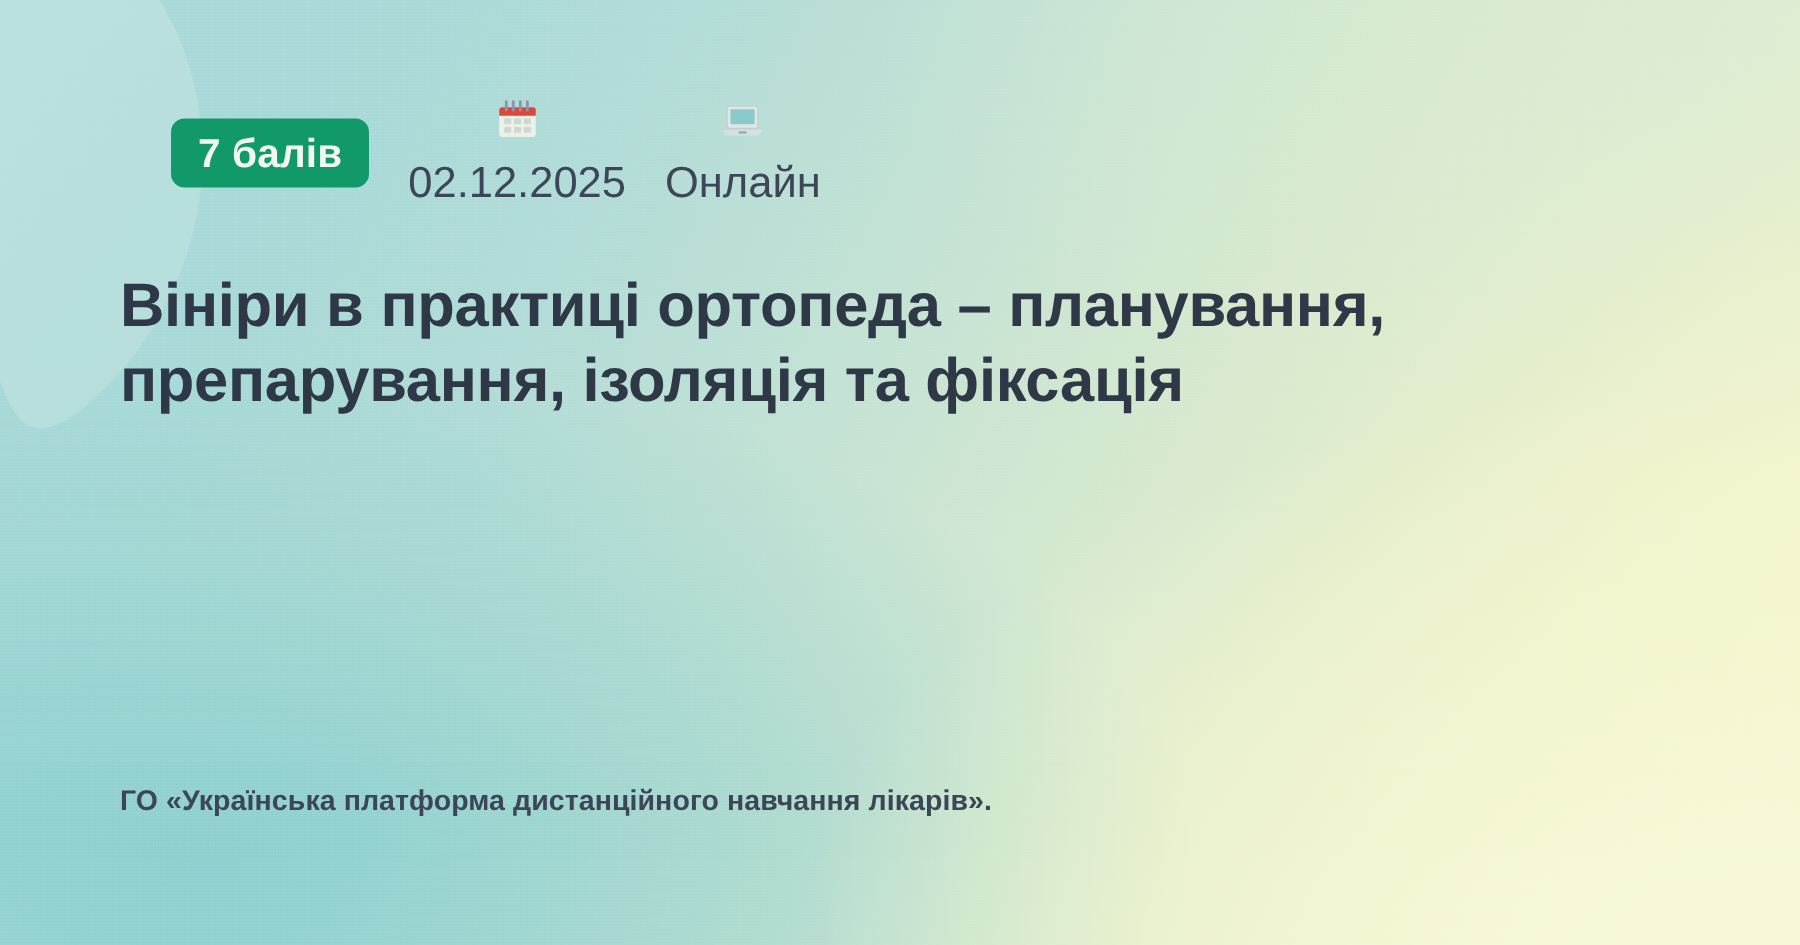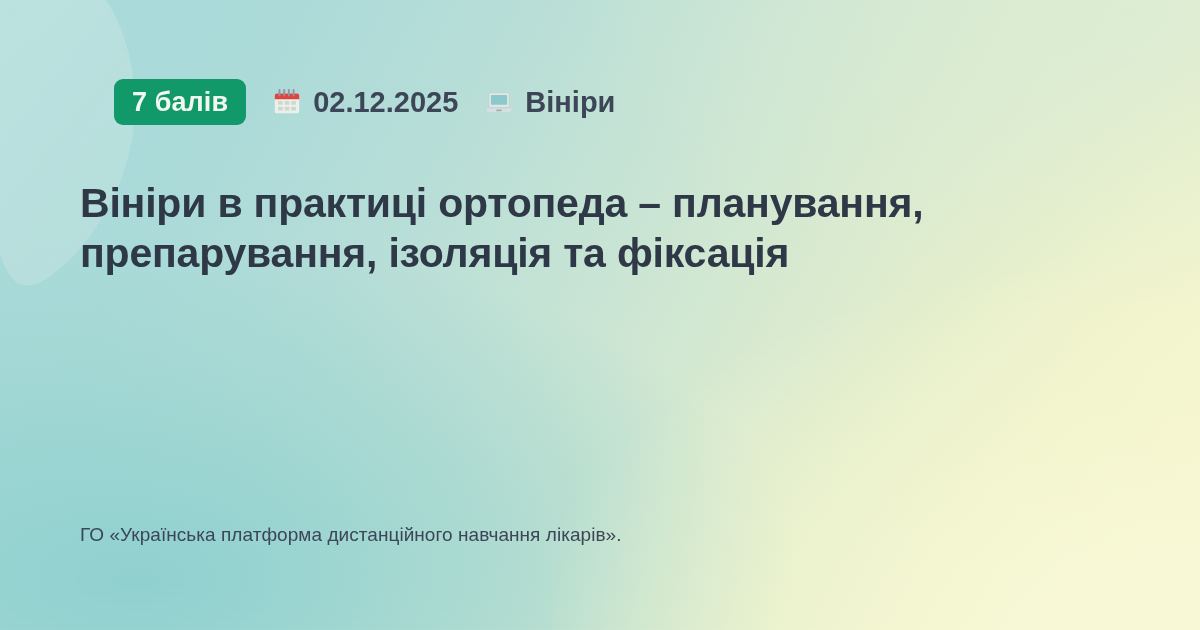--- a/index.html
+++ b/index.html
@@ -114,22 +114,23 @@
     white-space: nowrap;
     margin-left: 34px;
   }
 
   .meta-item {
     display: inline-flex;
     align-items: center;
     gap: 11px;
     color: #3c4657;
     font-size: 29px;
-    font-weight: 700;
+    font-weight: 400;
     white-space: nowrap;
+    flex-direction: column;
   }
 
   .emoji {
     display: inline-block;
     width: 30px;
     height: 30px;
     flex: 0 0 30px;
     line-height: 1;
   }
   .emoji svg { display: block; width: 30px; height: 30px; }
@@ -147,21 +148,21 @@
     letter-spacing: -0.2px;
   }
 
   
   .footer {
     position: absolute;
     left: 0;
     top: 524px;
     color: #3c4657;
     font-size: 19px;
-    font-weight: 400;
+    font-weight: 700;
     letter-spacing: 0.05px;
   }
 </style>
 </head>
 <body>
 
 <div class="card">
 
   <div class="wash-a"></div>
   <div class="wash-c"></div>
@@ -211,21 +212,21 @@
 
       <span class="meta-item">
         <span class="emoji">
           <svg viewBox="0 0 32 32" xmlns="http://www.w3.org/2000/svg" aria-hidden="true">
             <rect x="5" y="6" width="22" height="16" rx="1.8" fill="#dfe6e6" stroke="#c3cfcf" stroke-width="1"></rect>
             <rect x="7.4" y="8.4" width="17.2" height="10.6" rx="1" fill="#8cc9cc"></rect>
             <path d="M2 23h28l-1.6 3.2a1.5 1.5 0 0 1-1.35.8H4.95a1.5 1.5 0 0 1-1.35-.8L2 23z" fill="#d7e0e0"></path>
             <rect x="13" y="24" width="6" height="1.8" rx="0.9" fill="#9fadad"></rect>
           </svg>
         </span>
-        <span>Вініри</span>
+        <span>Онлайн</span>
       </span>
 
     </div>
 
     <h1 class="title">Вініри в практиці ортопеда – планування, препарування, ізоляція та фіксація</h1>
 
     <div class="footer">ГО «Українська платформа дистанційного навчання лікарів».</div>
 
   </div>
 </div>

